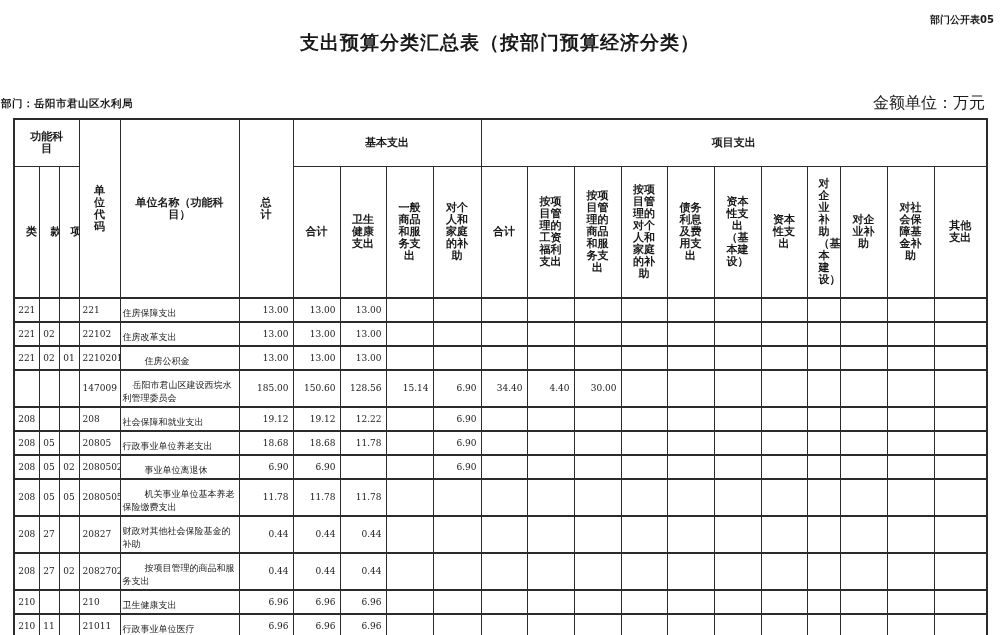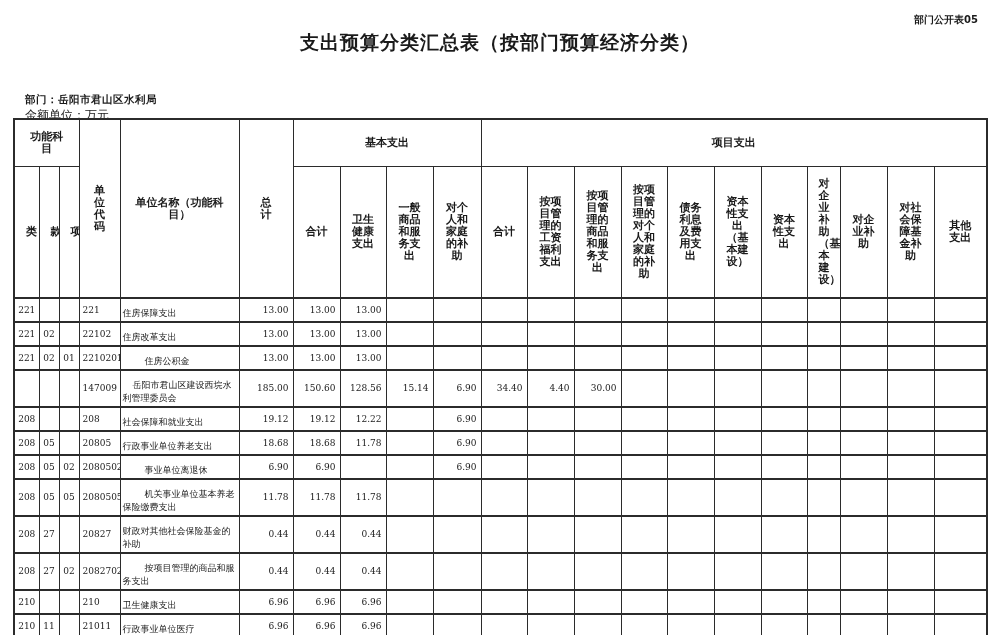--- a/index.html
+++ b/index.html
@@ -6,49 +6,48 @@
   body {
     width: 1000px; height: 635px;
     background: #ffffff;
     color: #1a1a1a;
     font-family: "DejaVu Serif", "Liberation Serif", serif;
     position: relative;
     overflow: hidden;
   }
   .doc-number {
     position: absolute;
-    top: 13px; right: 22px;
+    top: 13px; right: 6px;
     font-size: 10px;
     font-weight: 700;
     font-family: "DejaVu Sans", "Liberation Sans", sans-serif;
   }
   .page-title {
     position: absolute;
     top: 30px; left: 0; right: 0;
     text-align: center;
     font-size: 19px;
     font-weight: 700;
     letter-spacing: 1px;
     font-family: "DejaVu Sans", "Liberation Sans", sans-serif;
   }
   .meta-row {
     position: absolute;
-    top: 93px; left: 25px; right: 15px;
+    top: 93px; left: 1px; right: 15px;
     display: flex;
     justify-content: space-between;
-    align-items: flex-start;
-    flex-direction: column;
+    align-items: center;
   }
   .dept-label {
     font-size: 10.5px;
     font-weight: 700;
     font-family: "DejaVu Sans", "Liberation Sans", sans-serif;
     letter-spacing: 0.5px;
   }
-  .unit-label { font-size: 12px; }
+  .unit-label { font-size: 16px; }
 
   table.budget {
     position: absolute;
     top: 118px; left: 13px;
     border-collapse: collapse;
     table-layout: fixed;
     width: 973px;
     border: 2px solid #2b2b2b;
   }
   .budget th, .budget td {

